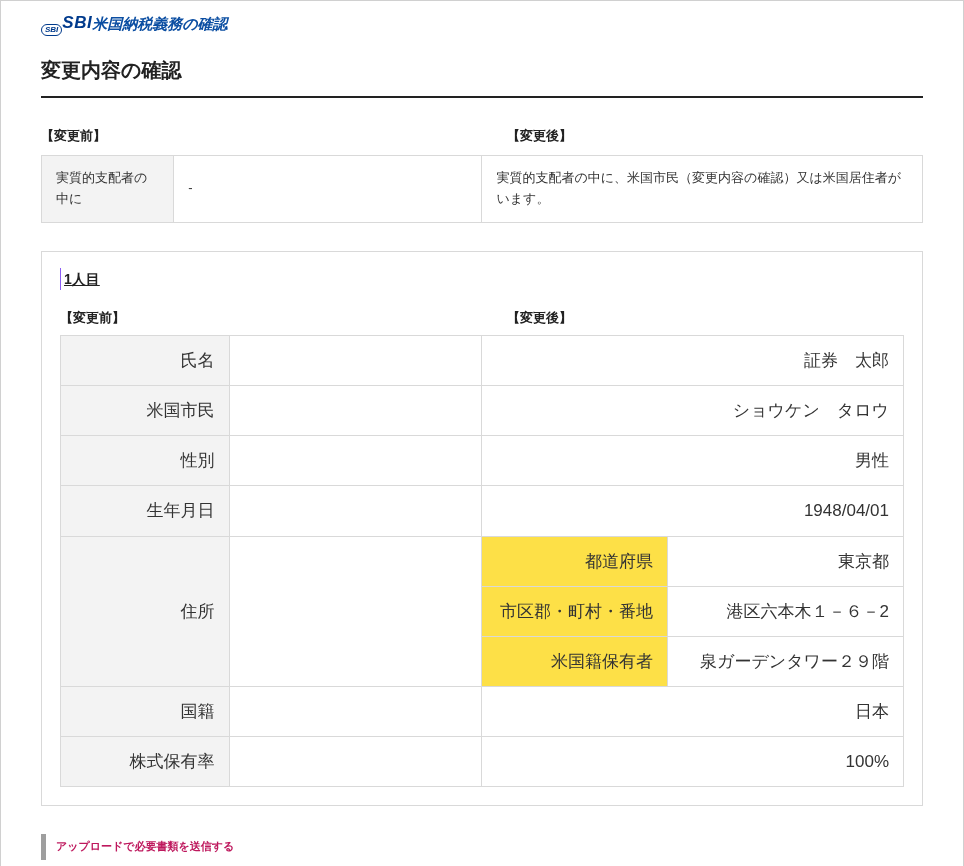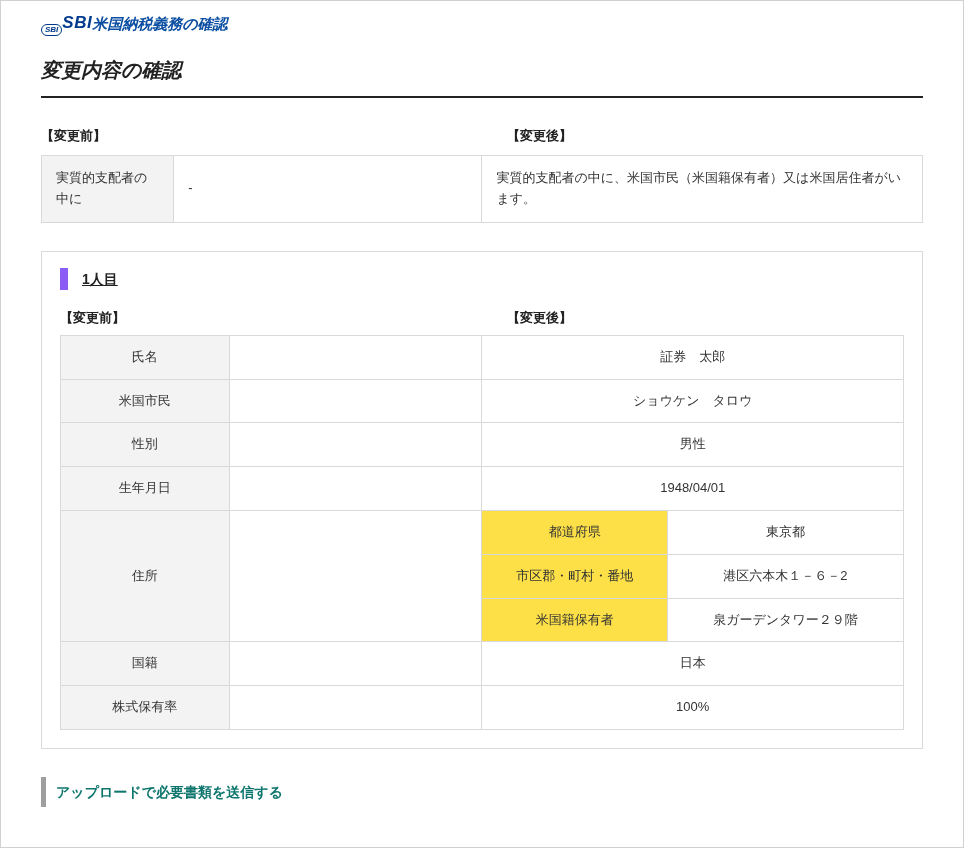--- a/index.html
+++ b/index.html
@@ -51,21 +51,20 @@
     font-weight: bold;
     font-style: italic;
     color: #0b4ea2;
     font-size: 15px;
   }
   .page-title {
     font-size: 20px;
     font-weight: bold;
     color: #222222;
     margin-bottom: 10px;
-    font-style: italic;
   }
   .h-rule {
     border: none;
     border-top: 2px solid #222222;
     margin-bottom: 28px;
   }
   .section-title {
     font-size: 17px;
     font-weight: bold;
     color: #222222;
@@ -105,52 +104,52 @@
   }
   .person-block {
     border: 1px solid #d9d9d9;
     padding: 16px 18px 18px 18px;
     margin-bottom: 28px;
   }
   .person-label {
     font-size: 14px;
     font-weight: bold;
     color: #222222;
-    border-left: 8px solid #8b5cf6;
-    padding-left: 14px;
+    border-left: 1px solid #8b5cf6;
+    padding-left: 3px;
     margin-bottom: 18px;
     text-decoration: underline;
   }
   .person-block .before-after-header {
     padding-left: 0;
     margin-bottom: 6px;
   }
   table.detail {
     width: 100%;
     border-collapse: collapse;
   }
   table.detail th, table.detail td {
     border: 1px solid #d9d9d9;
     padding: 11px 14px;
-    font-size: 13px;
-    text-align: center;
+    font-size: 17px;
+    text-align: right;
     vertical-align: middle;
   }
   table.detail th {
     background: #f3f3f3;
     font-weight: normal;
     color: #333333;
   }
   table.detail th.sub {
     background: #fde047;
   }
   .upload-title {
-    font-size: 14px;
-    font-weight: bold;
-    color: #0f766e;
+    font-size: 11px;
+    font-weight: bold;
+    color: #be185d;
     border-left: 5px solid #9e9e9e;
     padding: 4px 0 4px 10px;
     margin-bottom: 16px;
   }
   .w-label { width: 15%; }
   .w-before { width: 35%; }
   .w-after { width: 50%; }
   .w-dlabel { width: 20%; }
   .w-dbefore { width: 30%; }
   .w-dsub { width: 22%; }
@@ -175,21 +174,21 @@
     <div class="before-after-header">
       <div class="col-before">【変更前】</div>
       <div class="col-after">【変更後】</div>
     </div>
 
     <table class="info">
       <tbody>
           <tr>
         <th class="w-label">実質的支配者の中に</th>
         <td class="w-before">-</td>
-        <td class="w-after">実質的支配者の中に、米国市民（米国籍保有者）又は米国居住者がいます。</td>
+        <td class="w-after">実質的支配者の中に、米国市民（変更内容の確認）又は米国居住者がいます。</td>
       </tr>
     </tbody>
       </table>
 
     <div class="person-block">
       <div class="person-label">1人目</div>
 
       <div class="before-after-header">
         <div class="col-before">【変更前】</div>
         <div class="col-after">【変更後】</div>

